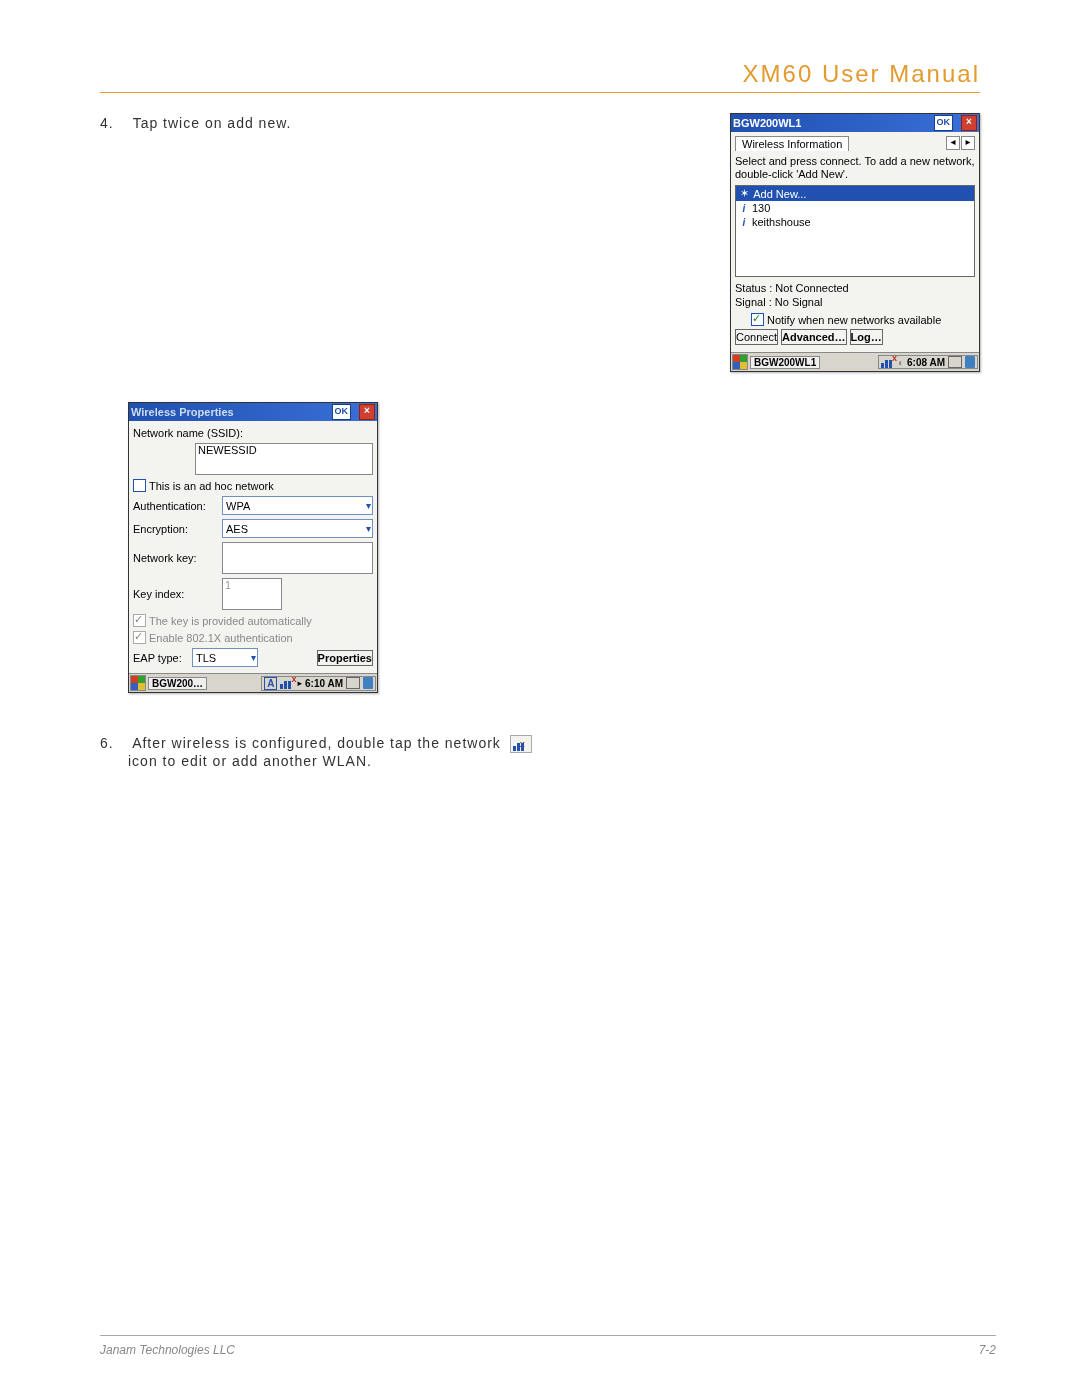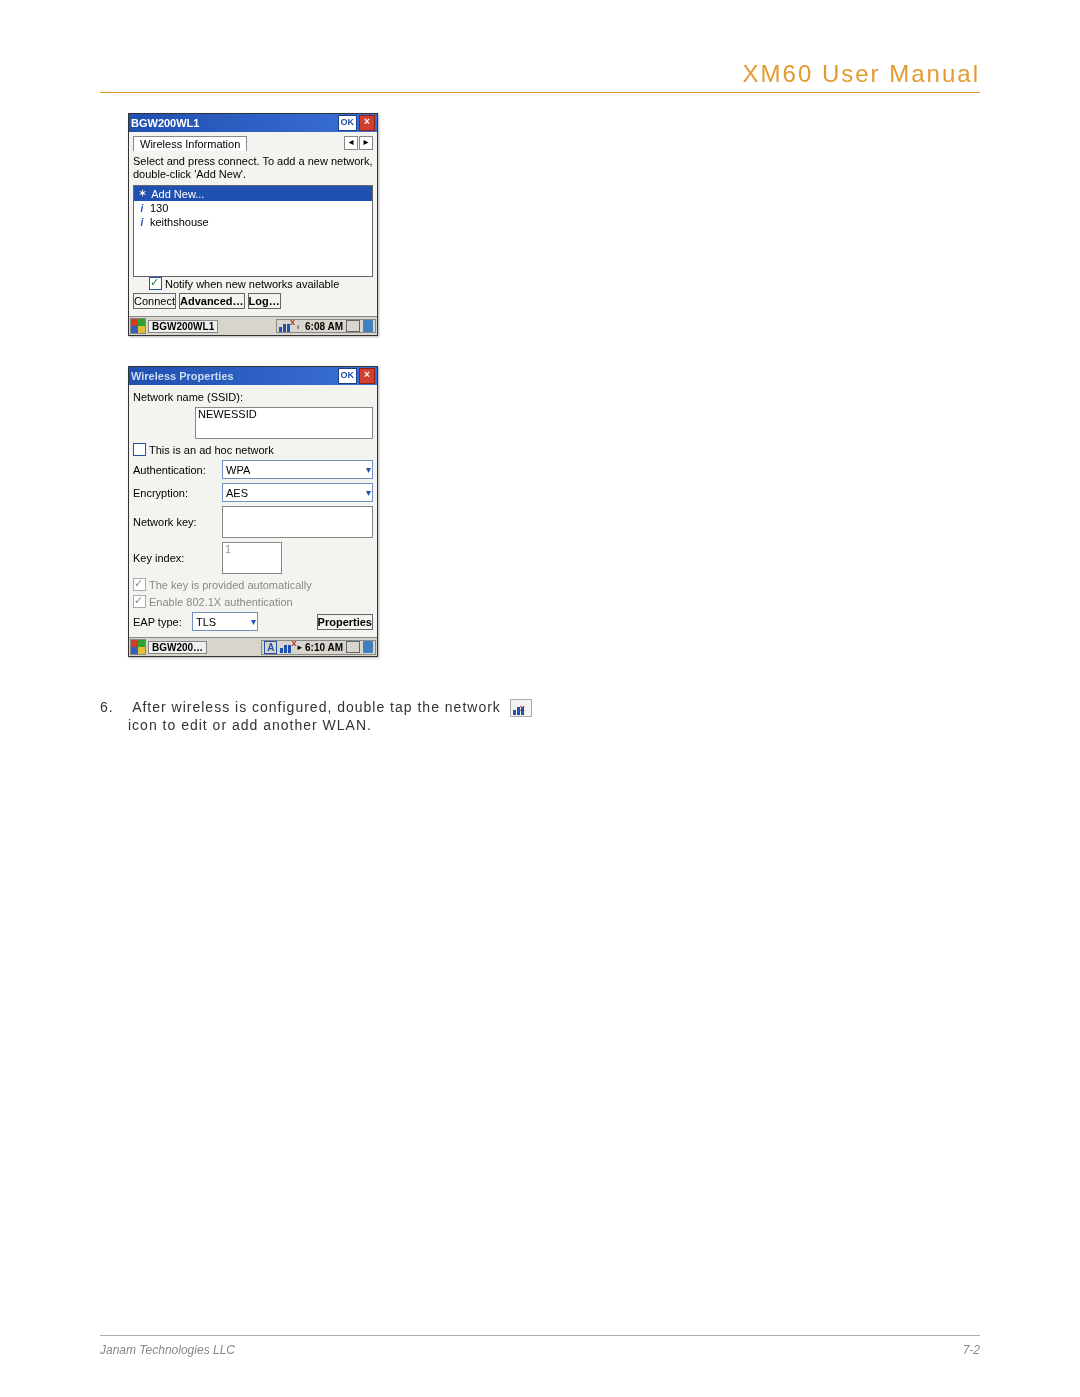--- a/index.html
+++ b/index.html
@@ -65,21 +65,21 @@
   .ce-titlebar {
     background: linear-gradient(to right,#2050b0,#3a70d8);
     color: #fff;
     display: flex;
     align-items: center;
     justify-content: space-between;
     padding: 1px 2px;
     font-weight: bold;
     font-size: 11px;
   }
-  .ce-titlebar .tbtns { display:flex; gap:2px; }
+  .ce-titlebar .tbtns { display:flex; gap:8px; }
   .ce-btn-ok {
     background:#fff;color:#204fa8;border:1px solid #1a3f88;
     font-size:9px;font-weight:bold;padding:0 2px;line-height:12px;
   }
   .ce-btn-x {
     background:#d04030;color:#fff;border:1px solid #902010;
     font-size:10px;font-weight:bold;width:14px;height:14px;
     line-height:12px;text-align:center;
   }
   .ce-body { padding:4px; background:#f3f3f0; }
@@ -144,38 +144,42 @@
     font-size:11px;flex:1;min-width:0;box-sizing:border-box;
   }
   .ce-select {
     border:1px solid #7090c0;background:#fff;display:flex;
     justify-content:space-between;align-items:center;padding:0 1px 0 3px;
     height:17px;flex:1;
   }
   .ce-select .ar { color:#2050b0; font-size:10px; }
   .dim-text { color:#888; }
   .footer {
-    position:absolute; left:100px; right:100px; bottom:40px;
+    position:absolute; left:100px; right:84px; bottom:40px;
     display:flex; justify-content:space-between;
     font-size:12px; color:#888; font-style:italic;
   }
   .net-icon-inline {
     display:inline-block;width:20px;height:16px;border:1px solid #aaa;
     background:#f3f3f0;position:relative;vertical-align:middle;margin:0 4px;
   }
   .net-icon-inline .sig-x{right:1px;top:0;}
 </style>
 </head>
 <body>
 
 <div class="page">
   <div class="header-title">XM60 User Manual</div>
   <hr class="hr-top">
 
   <div class="step-row">
+    <div class="step-text">
+      <span class="step-num">4.</span>
+      <span>Tap twice on add new.</span>
+    </div>
     <div class="screenshot-box">
       <div class="ce-window">
         <div class="ce-titlebar">
           <span>BGW200WL1</span>
           <span class="tbtns">
             <span class="ce-btn-ok">OK</span>
             <span class="ce-btn-x">×</span>
           </span>
         </div>
         <div class="ce-body">
@@ -190,20 +194,24 @@
               <span>Add New...</span>
             </div>
             <div class="ce-list-item">
               <span class="i-icon">i</span>
               <span>130</span>
             </div>
             <div class="ce-list-item">
               <span class="i-icon">i</span>
               <span>keithshouse</span>
             </div>
+          </div>
+          <div class="ce-status">
+            <div><span>Status :</span> <span>Not Connected</span></div>
+            <div><span>Signal :</span> <span>No Signal</span></div>
           </div>
           <div class="ce-chk">
             <span class="chkbox checked"></span>
             <span>Notify when new networks available</span>
           </div>
           <div class="ce-btnrow">
             <button class="ce-button">Connect</button>
             <button class="ce-button bold">Advanced…</button>
             <button class="ce-button bold">Log…</button>
           </div>

